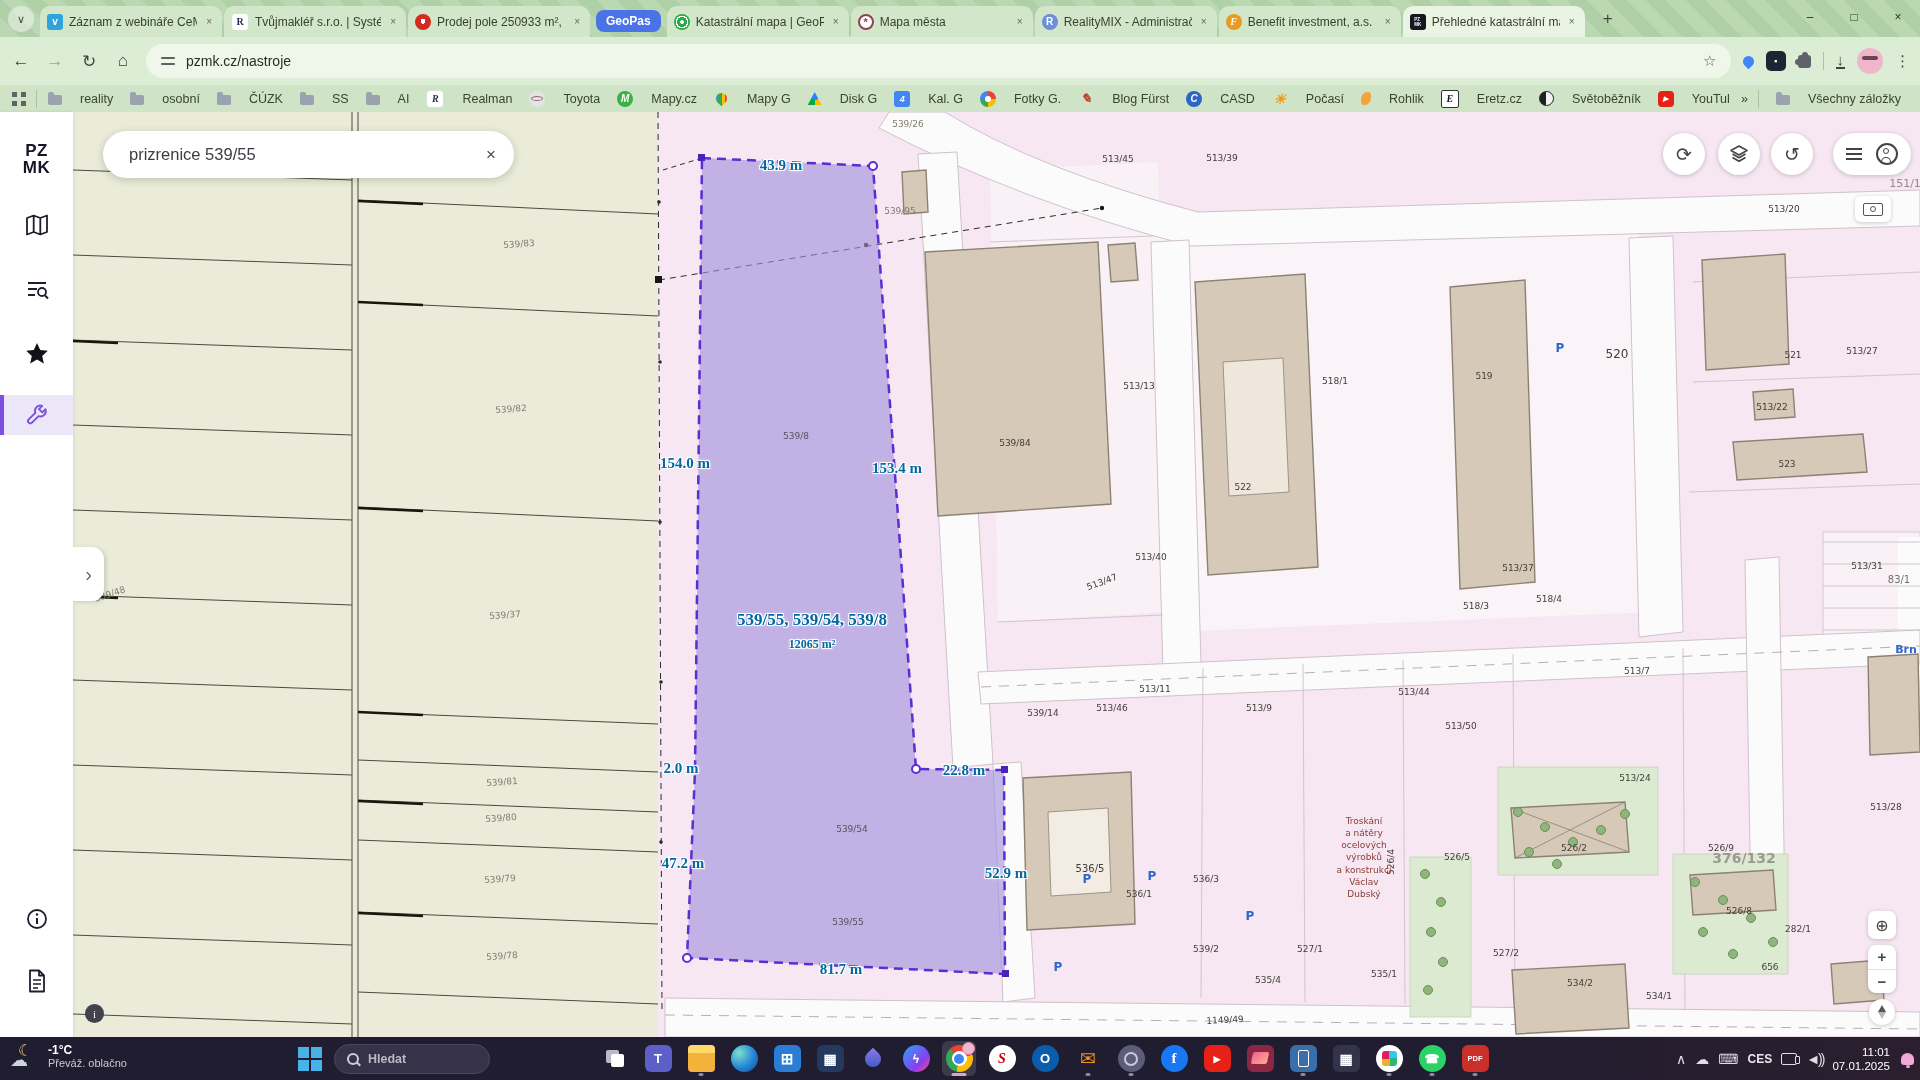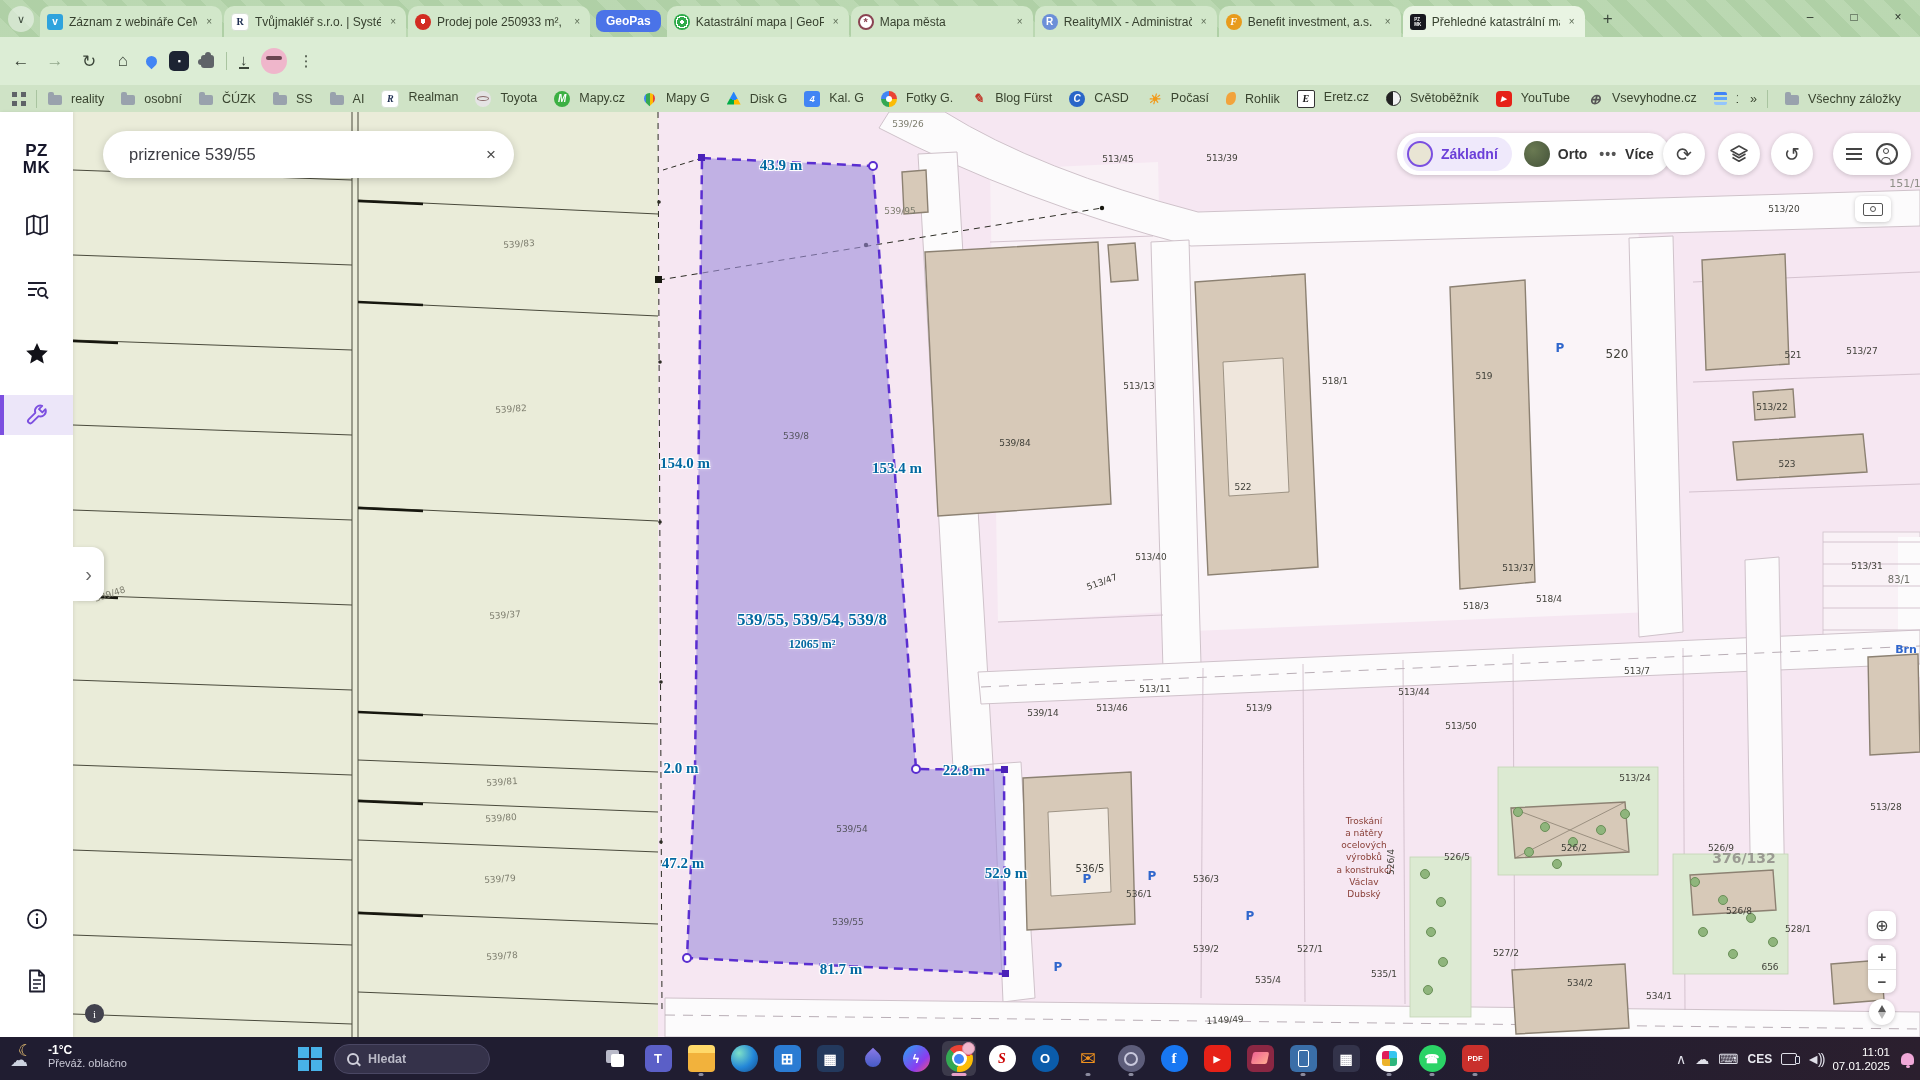--- a/index.html
+++ b/index.html
@@ -46,21 +46,21 @@
   .avatar{width:26px;height:26px;border-radius:50%;background:#efb6cb;position:relative;flex:none;}
   .avatar::before{content:"";position:absolute;top:8px;left:5px;width:16px;height:4px;background:#6b4450;border-radius:2px;}
   .dots3{font-size:15px;color:#3c463a;flex:none;}
   #bookbar{position:absolute;left:0;top:85px;width:1920px;height:27px;background:#cfe3c6;display:flex;align-items:center;padding:0 12px;box-sizing:border-box;font-size:12.5px;color:#39442f;gap:4px;}
   .appsgrid{width:14px;height:14px;background:
      linear-gradient(#5f6368,#5f6368) 0 0/5px 5px no-repeat,
      linear-gradient(#5f6368,#5f6368) 9px 0/5px 5px no-repeat,
      linear-gradient(#5f6368,#5f6368) 0 9px/5px 5px no-repeat,
      linear-gradient(#5f6368,#5f6368) 9px 9px/5px 5px no-repeat;flex:none;margin-right:6px;}
   #bm-items{display:flex;align-items:center;gap:3px;flex:1;overflow:hidden;}
-  .bm{display:flex;gap:9px;padding:3px 7px;border-radius:6px;white-space:nowrap;flex:none;}
+  .bm{display:flex;align-items:center;gap:18px;padding:3px 7px;border-radius:6px;white-space:nowrap;flex:none;}
   .fi-folder{width:14px;height:10px;background:#99a2ad;border-radius:2px;position:relative;margin-top:3px;border-radius:0 2px 2px 2px;}
   .fi-folder::before{content:"";position:absolute;top:-3px;left:0;width:6px;height:3px;background:#99a2ad;border-radius:2px 2px 0 0;}
   .fi-toyota{background:#e4e4e4;border-radius:50%;position:relative;}
   .fi-toyota::before{content:"";position:absolute;top:5px;left:2px;right:2px;height:5px;border:1.5px solid #8a6a6a;border-radius:50%;box-sizing:border-box;}
   .fi-mapycz{background:#3cb043;color:#fff;border-radius:50%;}
   .fi-gmaps{width:11px;height:11px;background:linear-gradient(135deg,#4285f4 0 30%,#34a853 30% 55%,#fbbc04 55% 75%,#ea4335 75%);border-radius:50% 50% 50% 0;transform:rotate(-45deg);margin:2px;}
   .fi-gdrive{width:14px;height:13px;background:conic-gradient(from 180deg at 50% 66%,#00ac47 0 120deg,#2684fc 0 240deg,#ffba00 0 360deg);clip-path:polygon(50% 0,100% 100%,0 100%);border-radius:0;}
   .fi-gcal{background:#4285f4;color:#fff;border-radius:3px;font-size:9px;}
   .fi-gphotos{background:conic-gradient(#ea4335 0 90deg,#fbbc04 0 180deg,#34a853 0 270deg,#4285f4 0);border-radius:50%;position:relative;}
   .fi-gphotos::before{content:"";position:absolute;inset:5px;background:#fff;border-radius:50%;}
@@ -230,20 +230,25 @@
     <div class="winbtn">–</div>
     <div class="winbtn">□</div>
     <div class="winbtn">×</div>
   </div>
 
   <div id="toolbar">
     <span class="navico">←</span>
     <span class="navico dim">→</span>
     <span class="navico">↻</span>
     <span class="navico">⌂</span>
+    <div id="urlpill">
+      <span class="tune"></span>
+      <span id="urltext">pzmk.cz/nastroje</span>
+      <span class="star">☆</span>
+    </div>
     <span class="pinext"></span>
     <span class="darkext">▪</span>
     <span class="puzzle"></span>
     <span class="vsep"></span>
     <span class="dl">↓</span>
     <span class="avatar"></span>
     <span class="dots3">⋮</span>
   </div>
 
   <div id="bookbar">
@@ -543,21 +548,21 @@
           <div class="mlabel" style="left: 1562px; top: 666px; font-size: 9px; color: rgb(63, 63, 56); font-weight: 400; transform: translate(-50%, -50%);">513/24</div>
           <div class="mlabel" style="left: 1813px; top: 695px; font-size: 9px; color: rgb(63, 63, 56); font-weight: 400; transform: translate(-50%, -50%);">513/28</div>
           <div class="mlabel" style="left: 1017px; top: 711px; font-size: 10px; color: rgb(63, 63, 56); font-weight: 400; transform: translate(-50%, -50%); margin-top: 46px;">536/5</div>
           <div class="mlabel" style="left: 1066px; top: 782px; font-size: 9px; color: rgb(63, 63, 56); font-weight: 400; transform: translate(-50%, -50%);">536/1</div>
           <div class="mlabel" style="left: 1133px; top: 767px; font-size: 9px; color: rgb(63, 63, 56); font-weight: 400; transform: translate(-50%, -50%);">536/3</div>
           <div class="mlabel" style="left: 1318px; top: 750px; font-size: 9px; color: rgb(63, 63, 56); font-weight: 400; transform: translate(-50%, -50%) rotate(-90deg);">526/4</div>
           <div class="mlabel" style="left: 1384px; top: 745px; font-size: 9px; color: rgb(63, 63, 56); font-weight: 400; transform: translate(-50%, -50%);">526/5</div>
           <div class="mlabel" style="left: 1501px; top: 736px; font-size: 9px; color: rgb(63, 63, 56); font-weight: 400; transform: translate(-50%, -50%);">526/2</div>
           <div class="mlabel" style="left: 1648px; top: 736px; font-size: 9px; color: rgb(63, 63, 56); font-weight: 400; transform: translate(-50%, -50%);">526/9</div>
           <div class="mlabel" style="left: 1666px; top: 799px; font-size: 9px; color: rgb(63, 63, 56); font-weight: 400; transform: translate(-50%, -50%);">526/8</div>
-          <div class="mlabel" style="left: 1725px; top: 817px; font-size: 9px; color: rgb(63, 63, 56); font-weight: 400; transform: translate(-50%, -50%);">528/1</div>
+          <div class="mlabel" style="left: 1725px; top: 817px; font-size: 9px; color: rgb(63, 63, 56); font-weight: 400; transform: translate(-50%, -50%);">282/1</div>
           <div class="mlabel" style="left: 1237px; top: 837px; font-size: 9px; color: rgb(63, 63, 56); font-weight: 400; transform: translate(-50%, -50%);">527/1</div>
           <div class="mlabel" style="left: 1433px; top: 841px; font-size: 9px; color: rgb(63, 63, 56); font-weight: 400; transform: translate(-50%, -50%);">527/2</div>
           <div class="mlabel" style="left: 1133px; top: 837px; font-size: 9px; color: rgb(63, 63, 56); font-weight: 400; transform: translate(-50%, -50%);">539/2</div>
           <div class="mlabel" style="left: 1195px; top: 868px; font-size: 9px; color: rgb(63, 63, 56); font-weight: 400; transform: translate(-50%, -50%);">535/4</div>
           <div class="mlabel" style="left: 1311px; top: 862px; font-size: 9px; color: rgb(63, 63, 56); font-weight: 400; transform: translate(-50%, -50%);">535/1</div>
           <div class="mlabel" style="left: 1507px; top: 871px; font-size: 9px; color: rgb(63, 63, 56); font-weight: 400; transform: translate(-50%, -50%);">534/2</div>
           <div class="mlabel" style="left: 1586px; top: 884px; font-size: 9px; color: rgb(63, 63, 56); font-weight: 400; transform: translate(-50%, -50%);">534/1</div>
           <div class="mlabel" style="left: 1697px; top: 855px; font-size: 9px; color: rgb(63, 63, 56); font-weight: 400; transform: translate(-50%, -50%);">656</div>
           <div class="mlabel" style="left: 1152px; top: 908px; font-size: 9px; color: rgb(63, 63, 56); font-weight: 400; transform: translate(-50%, -50%) rotate(-3deg);">1149/49</div>
           <div class="mlabel" style="left: 1671px; top: 746px; font-size: 14px; color: rgb(154, 154, 146); font-weight: 700; transform: translate(-50%, -50%);">376/132</div>
@@ -585,34 +590,20 @@
           <div class="measure" style="left: 610px; top: 751px; font-size: 15px;">47.2 m</div>
           <div class="measure" style="left: 933px; top: 761px; font-size: 15px;">52.9 m</div>
           <div class="measure" style="left: 768px; top: 857px; font-size: 15px;">81.7 m</div>
         </div>
 
       <div id="searchpill">
         <span id="searchtext">prizrenice 539/55</span>
         <span id="searchclear">×</span>
       </div>
 
-      <div id="basepill">
-        <span id="chip-basic">
-          <span class="chip-thumb"></span>
-          <span>Základní</span>
-        </span>
-        <span id="chip-orto">
-          <span class="orto-thumb"></span>
-          <span>Orto</span>
-        </span>
-        <span id="chip-more">
-          <span style="letter-spacing:1px;color:#555;">•••</span>
-          <span>Více</span>
-        </span>
-      </div>
       <div class="roundbtn" style="left:1590px;top:21px;">⟳</div>
       <div class="roundbtn" style="left:1645px;top:21px;">
         <svg width="22" height="22" viewBox="0 0 22 22">
           <path d="M11 3 L19 7.5 L11 12 L3 7.5 Z M4.5 11 L11 14.8 L17.5 11 M4.5 14.5 L11 18.3 L17.5 14.5" fill="none" stroke="#444" stroke-width="1.6" stroke-linejoin="round"></path>
         </svg>
       </div>
       <div class="roundbtn" style="left:1698px;top:21px;">↺</div>
       <div id="menupill">
         <span class="hamb"></span>
         <span class="acct"></span>

